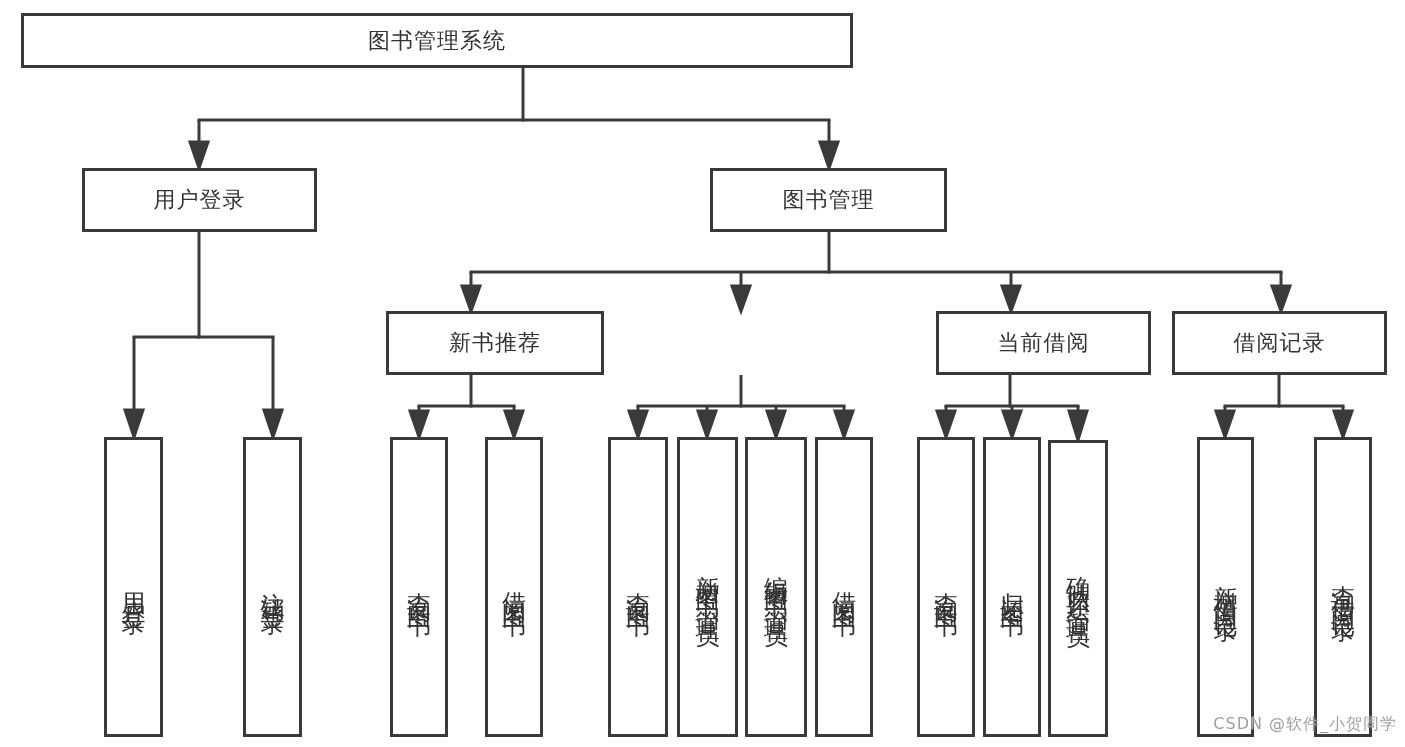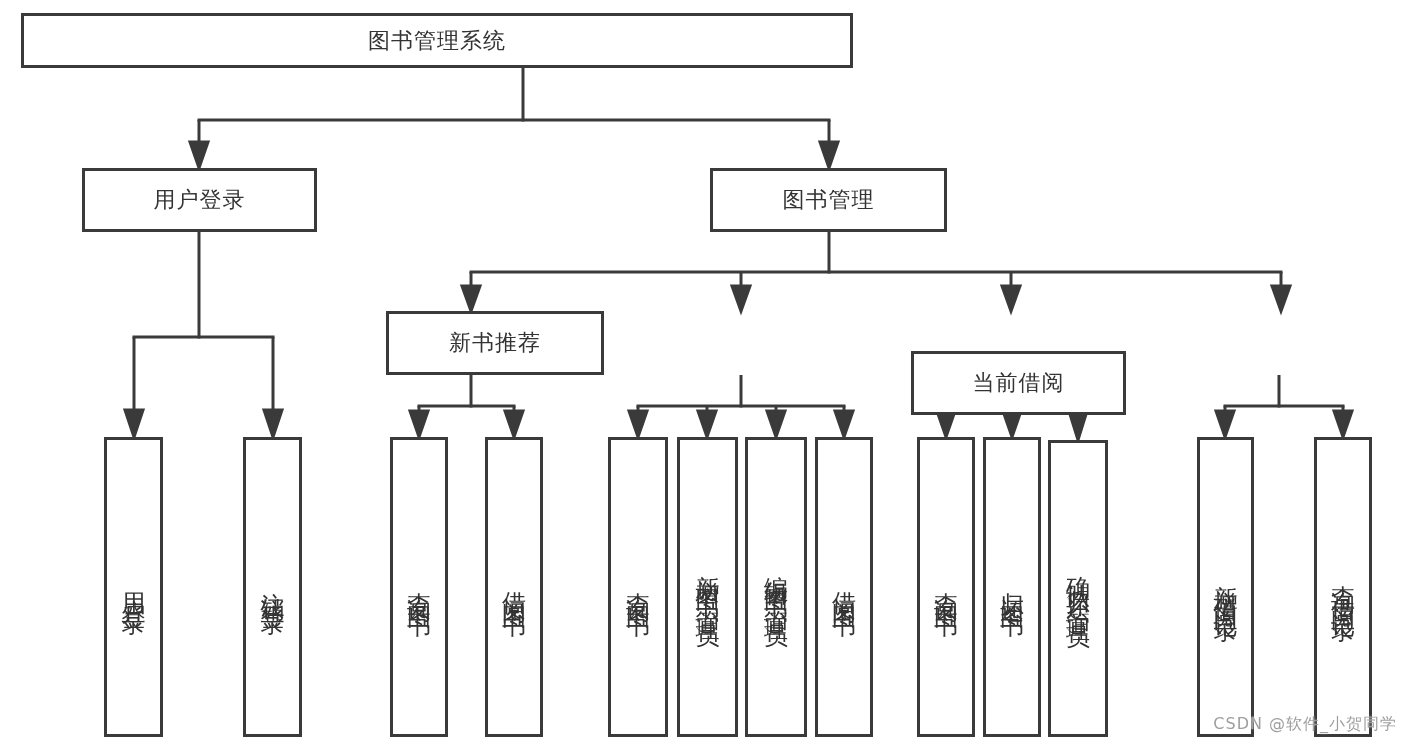--- a/index.html
+++ b/index.html
@@ -127,22 +127,25 @@
   <div class="box" style="left:82px; top:168px; width:235px; height:64px;">
     <span class="hlabel">用户登录</span>
   </div>
   <div class="box" style="left:710px; top:168px; width:237px; height:64px;">
     <span class="hlabel">图书管理</span>
   </div>
 
   <div class="box" style="left:362px; top:311px; width:218px; height:64px;margin-left:24px;">
     <span class="hlabel">新书推荐</span>
   </div>
-  <div class="box" style="left:911px; top:311px; width:215px; height:64px;margin-top:40px;">
+  <div class="box" style="left:936px; top:311px; width:215px; height:64px;">
     <span class="hlabel">当前借阅</span>
+  </div>
+  <div class="box" style="left:1172px; top:311px; width:215px; height:64px;">
+    <span class="hlabel">借阅记录</span>
   </div>
 
   <div class="box vbox" style="left:104px; top:437px; width:59px; height:300px;">
     <span class="vlabel">用户登录</span>
   </div>
   <div class="box vbox" style="left:243px; top:437px; width:59px; height:300px;">
     <span class="vlabel">注销登录</span>
   </div>
 
   <div class="box vbox" style="left:390px; top:437px; width:58px; height:300px;">

